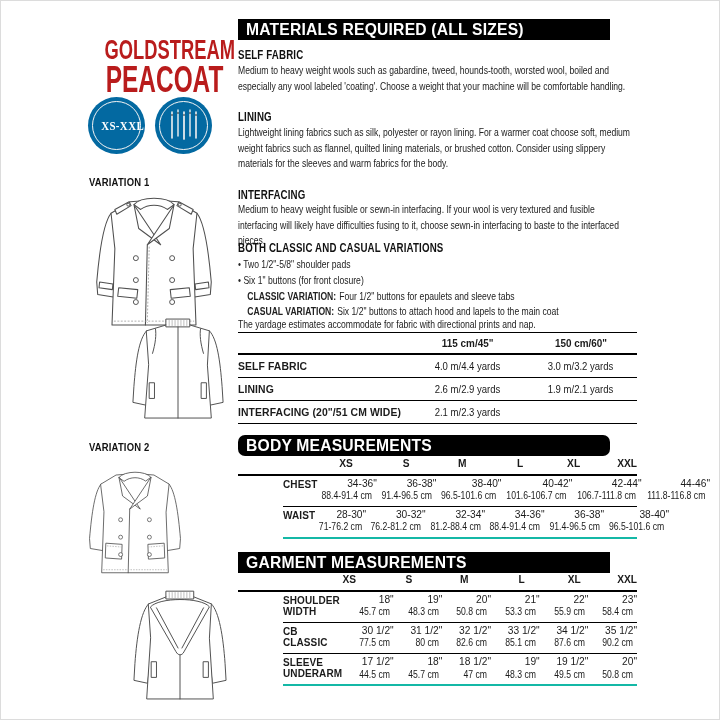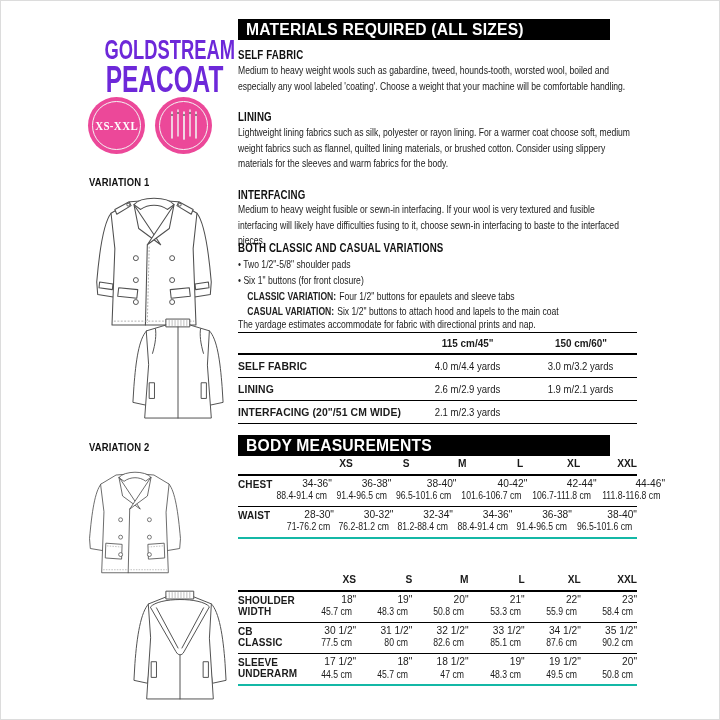--- a/index.html
+++ b/index.html
@@ -1,25 +1,25 @@
 <!DOCTYPE html>
 <html><head>
 <meta charset="utf-8">
 <style>
   html,body{margin:0;padding:0;background:#fff;}
   .page{position:relative;width:720px;height:720px;background:#fff;overflow:hidden;
         font-family:"Liberation Sans",sans-serif;color:#1b1b1b;border:1px solid #dcdcdc;box-sizing:border-box;}
   
-  .brand{position:absolute;left:82px;top:16px;width:134px;text-align:center;color:#6d28d9;}
+  .brand{position:absolute;left:82px;top:16px;width:134px;text-align:center;color:#b91c1c;}
   .brand1{display:block;font-size:27px;font-weight:bold;line-height:25px;white-space:nowrap;
           transform:scaleX(.68);transform-origin:center top;letter-spacing:0;}
   .brand2{display:block;font-size:37px;font-weight:bold;line-height:33px;white-space:nowrap;
           transform:scaleX(.66);transform-origin:center top;}
-  .badge{position:absolute;width:57px;height:57px;border-radius:50%;background:#ec4899;
-         display:flex;align-items:center;justify-content:center;}
+  .badge{position:absolute;width:57px;height:57px;border-radius:50%;background:#0369a1;
+         display:flex;align-items:center;justify-content:flex-end;}
   .badge::after{content:"";position:absolute;inset:4px;border:1.3px solid #f4f4f4;border-radius:50%;}
   .badge-text{color:#fff;font-family:"Liberation Serif",serif;font-weight:bold;font-size:11.5px;
               letter-spacing:.4px;transform:scaleX(.95);}
   .varlabel{position:absolute;left:88px;font-size:10.5px;font-weight:bold;letter-spacing:.2px;color:#111;
             transform:scaleX(.9);transform-origin:left top;white-space:nowrap;}
   .coat{position:absolute;}
   
   .bar{position:absolute;left:237px;width:372px;height:21px;background:#000;color:#fff;
        display:flex;align-items:center;padding-left:8px;box-sizing:border-box;}
   .bartext{font-size:16.5px;font-weight:bold;letter-spacing:.2px;white-space:nowrap;
@@ -37,21 +37,21 @@
   .ytable{position:absolute;left:237px;top:331px;width:399px;border-top:1px solid #000;font-size:10.6px;}
   .yhead{display:flex;align-items:center;height:20px;border-bottom:2px solid #000;font-weight:bold;font-size:11px;}
   .yrow{display:flex;align-items:center;height:22px;border-bottom:1.5px solid #000;}
   .ylabel{flex:1;font-weight:bold;font-size:10.4px;letter-spacing:.1px;}
   .ycell{width:113px;text-align:center;}
   .ycell span{display:inline-block;transform:scaleX(.9);white-space:nowrap;}
   
   .mtable{position:absolute;left:237px;width:399px;}
   .szrow{display:flex;align-items:flex-end;padding-bottom:3px;border-bottom:2px solid #000;
          font-weight:bold;font-size:10.8px;}
-  .mrow{display:flex;border-bottom:1.5px solid #000;padding:2px 0 3px;}
+  .mrow{display:flex;border-bottom:1.5px solid #000;padding:2px 0 3px;margin-left:45px;}
   .mrow:last-child{border-bottom:2px solid #14b8a6;}
   .mlabel{width:58px;font-weight:bold;font-size:10px;line-height:11.5px;padding-top:1px;letter-spacing:.1px;}
   .gt .mlabel{width:62px;}
   .gt .mcell{flex:1;}
   .mcell{flex:1;text-align:right;display:flex;flex-direction:column;font-size:10.2px;line-height:12.6px;}
   .mcell .cm{white-space:nowrap;transform:scaleX(.85);transform-origin:center;}
   .mcell .in{white-space:nowrap;}
 </style>
 </head>
 <body>
@@ -223,21 +223,21 @@
       <div class="ycell"><span>2.6 m/2.9 yards</span></div>
       <div class="ycell"><span>1.9 m/2.1 yards</span></div>
     </div>
     <div class="yrow">
       <div class="ylabel">INTERFACING (20"/51 CM WIDE)</div>
       <div class="ycell"><span>2.1 m/2.3 yards</span></div>
       <div class="ycell"><span></span></div>
     </div>
   </div>
 
-  <div class="bar" style="top:434px;">
+  <div class="bar" style="top:434px;border-radius:7px;">
     <span class="bartext">BODY MEASUREMENTS</span>
   </div>
 
   <div class="mtable" style="top:457px;">
     <div class="szrow">
       <div class="mlabel"></div>
       <div class="mcell">XS</div>
       <div class="mcell">S</div>
       <div class="mcell">M</div>
       <div class="mcell">L</div>
@@ -293,20 +293,23 @@
           <span class="in">36-38"</span>
           <span class="cm">91.4-96.5 cm</span>
         </div>
       <div class="mcell">
           <span class="in">38-40"</span>
           <span class="cm">96.5-101.6 cm</span>
         </div>
     </div>
   </div>
 
+  <div class="bar" style="top:551px;">
+    <span class="bartext">GARMENT MEASUREMENTS</span>
+  </div>
 
   <div class="mtable gt" style="top:573px;">
     <div class="szrow">
       <div class="mlabel"></div>
       <div class="mcell">XS</div>
       <div class="mcell">S</div>
       <div class="mcell">M</div>
       <div class="mcell">L</div>
       <div class="mcell">XL</div>
       <div class="mcell">XXL</div>

